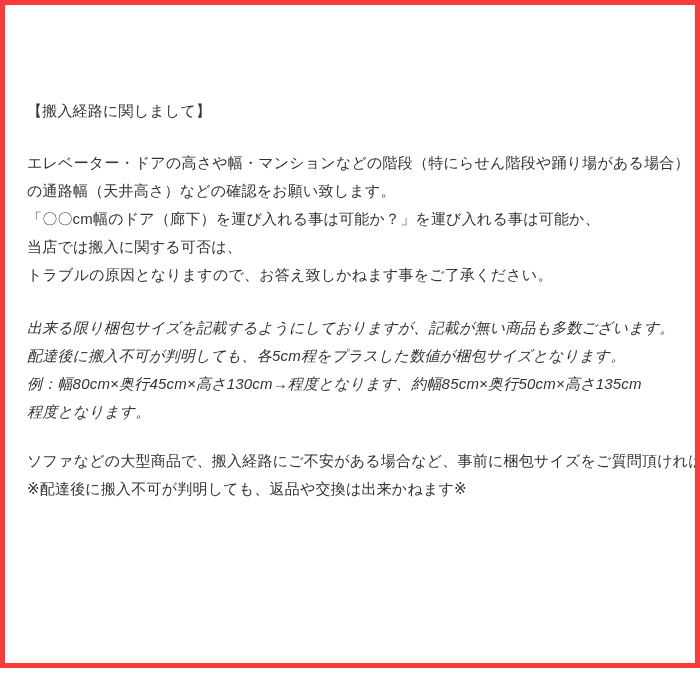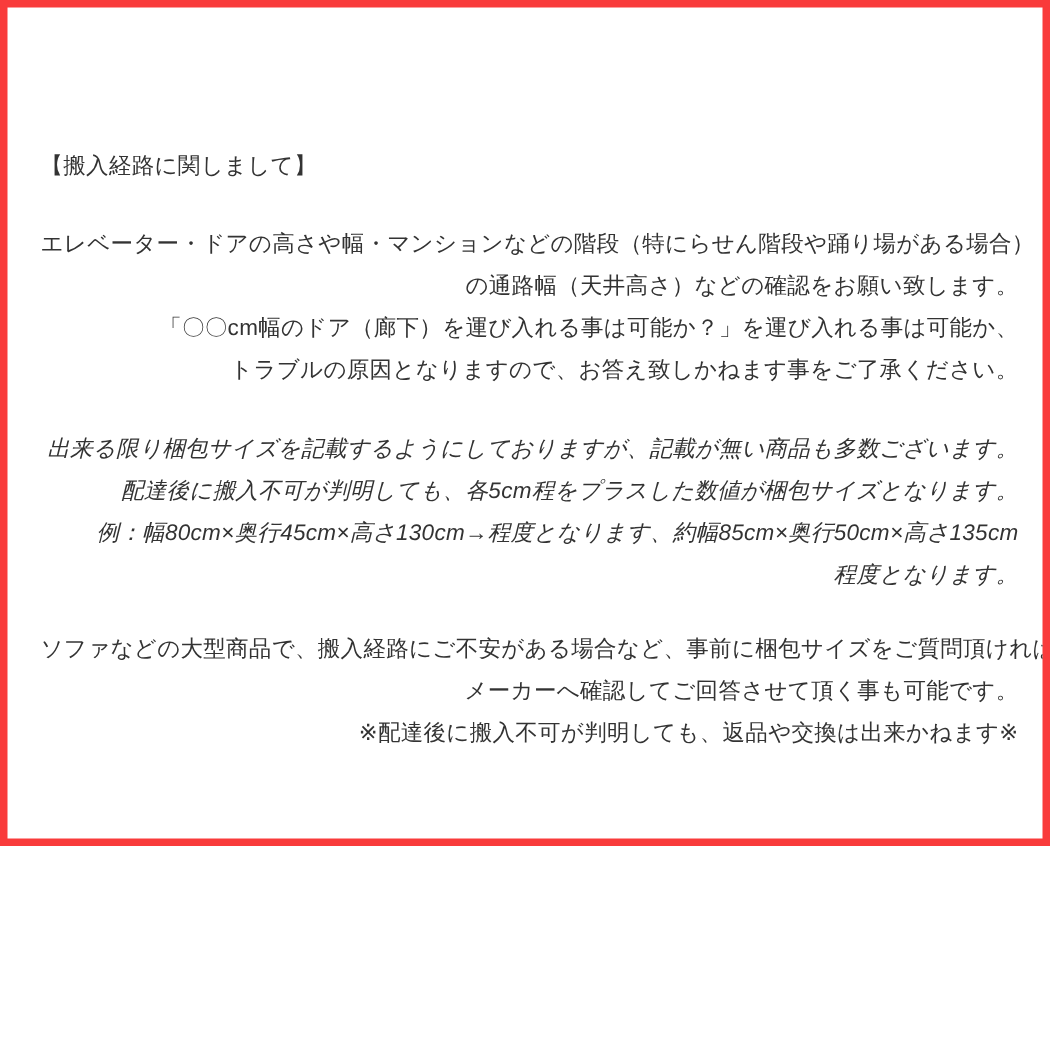--- a/index.html
+++ b/index.html
@@ -3,40 +3,39 @@
 <meta charset="utf-8">
 <style>
   html, body {
     margin: 0;
     padding: 0;
     background: #ffffff;
   }
   .frame {
     box-sizing: border-box;
     width: 700px;
-    height: 564px;
+    height: 668px;
     border: 5px solid #f93b3b;
     background: #ffffff;
     overflow: hidden;
   }
   .content {
     box-sizing: border-box;
     padding: 0 16px 0 22px;
     font-family: "Liberation Sans", "DejaVu Sans", sans-serif;
     font-size: 15px;
     line-height: 28px;
     color: #333333;
     letter-spacing: 0.2px;
   }
   .heading {
     margin-top: 92px;
   }
   .para {
     margin: 0;
-    text-align: right;
   }
   .para-1 { margin-top: 24px; }
   .para-2 { margin-top: 25px; font-style: italic; }
   .para-3 { margin-top: 21px; }
   .footnote { }
   .line {
     white-space: nowrap;
   }
 </style>
 </head>
@@ -44,31 +43,31 @@
 
 <div class="frame">
   <div class="content">
 
     <div class="heading">【搬入経路に関しまして】</div>
 
     <div class="para para-1">
       <div class="line">エレベーター・ドアの高さや幅・マンションなどの階段（特にらせん階段や踊り場がある場合）</div>
       <div class="line">の通路幅（天井高さ）などの確認をお願い致します。</div>
       <div class="line">「〇〇cm幅のドア（廊下）を運び入れる事は可能か？」を運び入れる事は可能か、</div>
+      <div class="line">当店では搬入に関する可否は、</div>
       <div class="line">トラブルの原因となりますので、お答え致しかねます事をご了承ください。</div>
     </div>
 
     <div class="para para-2">
       <div class="line">出来る限り梱包サイズを記載するようにしておりますが、記載が無い商品も多数ございます。</div>
       <div class="line">配達後に搬入不可が判明しても、各5cm程をプラスした数値が梱包サイズとなります。</div>
       <div class="line">例：幅80cm×奥行45cm×高さ130cm→程度となります、約幅85cm×奥行50cm×高さ135cm</div>
       <div class="line">程度となります。</div>
     </div>
 
     <div class="para para-3">
       <div class="line">ソファなどの大型商品で、搬入経路にご不安がある場合など、事前に梱包サイズをご質問頂ければ</div>
-      <div class="line">メーカーへ確認してご回答させて頂く事も可能です。</div>
     </div>
 
     <div class="para footnote">※配達後に搬入不可が判明しても、返品や交換は出来かねます※</div>
 
   </div>
 </div>
 
 </body></html>

